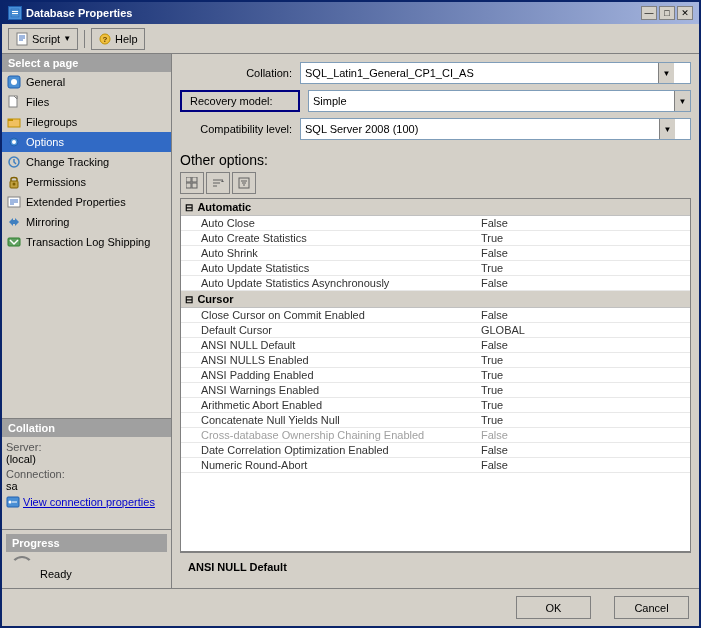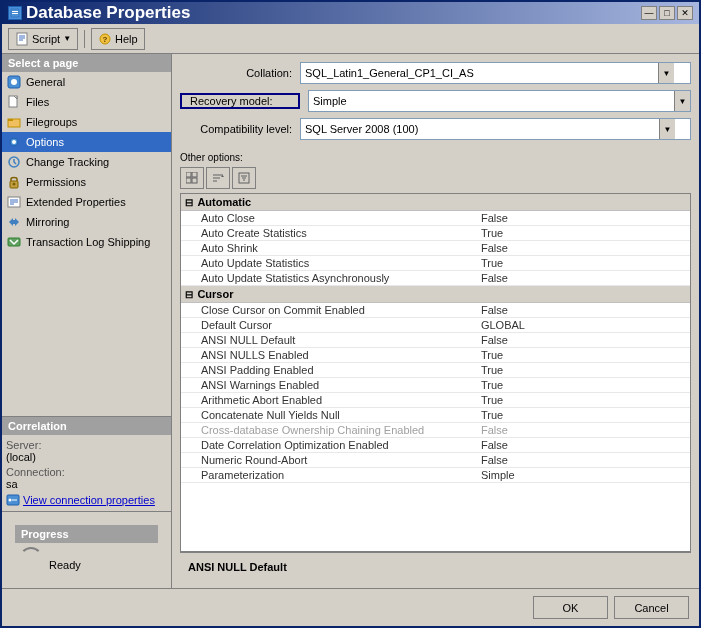--- a/index.html
+++ b/index.html
@@ -44,21 +44,21 @@
       background: #4a90d9;
       border: 1px solid #2060b0;
       display: flex;
       align-items: center;
       justify-content: center;
       font-size: 8px;
       color: white;
     }
 
     .title-text {
-      font-size: 17px;
+      font-size: 11px;
       font-weight: bold;
       text-align: right;
     }
 
     .title-buttons {
       display: flex;
       gap: 2px;
     }
 
     .title-btn {
@@ -195,21 +195,22 @@
       text-decoration: underline;
       cursor: pointer;
       display: flex;
       align-items: center;
       gap: 3px;
       font-size: 11px;
     }
 
     .progress-section {
       border-top: 1px solid #808080;
-      padding: 17px;
+      padding: 8px;
+      margin-top: 16px;
     }
 
     .progress-header {
       background: #a0a0a0;
       color: white;
       padding: 2px 6px;
       font-size: 11px;
       font-weight: bold;
       height: 18px;
       display: flex;
@@ -247,21 +248,21 @@
       margin-bottom: 6px;
       gap: 8px;
     }
 
     .recovery-model-btn {
       border: 2px solid #000080;
       background: #d4d0c8;
       padding: 2px 8px;
       font-size: 11px;
       cursor: pointer;
-      height: 16px;
+      height: 22px;
       display: flex;
       align-items: center;
       width: 120px;
       flex-shrink: 0;
     }
 
     .select-box {
       width: 100%;
       height: 22px;
       background: white;
@@ -279,21 +280,21 @@
       width: 16px;
       height: 20px;
       display: flex;
       align-items: center;
       justify-content: center;
       font-size: 8px;
       cursor: pointer;
     }
 
     .other-options-label {
-      font-size: 10px;
+      font-size: 14px;
       margin-bottom: 4px;
     }
 
     .options-toolbar {
       display: flex;
       gap: 2px;
       margin-bottom: 4px;
     }
 
     .options-toolbar-btn {
@@ -363,21 +364,21 @@
       height: 28px;
       display: flex;
       align-items: center;
     }
 
     .footer {
       display: flex;
       justify-content: flex-end;
       align-items: center;
       padding: 6px 10px;
-      gap: 6px;
+      gap: 23px;
       background: #d4d0c8;
       border-top: 1px solid #808080;
       height: 38px;
       flex-shrink: 0;
     }
 
     .footer-btn {
       width: 75px;
       height: 23px;
       border: 1px solid #808080;
@@ -541,21 +542,21 @@
               <rect x="1" y="3" width="12" height="8" rx="1" fill="#60a060" stroke="#308030"></rect>
               <path d="M3,5 L7,9 L11,5" stroke="white" fill="none" stroke-width="1.5"></path>
             </svg>
           </div>
           <span>Transaction Log Shipping</span>
         </div>
 
       </div>
 
       <div class="connection-section">
-        <div class="connection-header">Correlation</div>
+        <div class="connection-header">Collation</div>
         <div class="connection-label">Server:</div>
         <div class="connection-value">(local)</div>
         <div class="connection-label">Connection:</div>
         <div class="connection-value">sa</div>
         <div class="connection-link">
           <svg width="14" height="14" viewBox="0 0 14 14">
             <rect x="1" y="2" width="12" height="10" rx="1" fill="#4a8fd4" stroke="#2060b0"></rect>
             <circle cx="4" cy="7" r="1.5" fill="white"></circle>
             <line x1="6" y1="7" x2="11" y2="7" stroke="white" stroke-width="1"></line>
           </svg>
@@ -693,24 +694,20 @@
                 <td>False</td>
               </tr>
               <tr class="option-row">
                 <td>Date Correlation Optimization Enabled</td>
                 <td>False</td>
               </tr>
               <tr class="option-row">
                 <td>Numeric Round-Abort</td>
                 <td>False</td>
               </tr>
-              <tr class="option-row">
-                <td>Parameterization</td>
-                <td>Simple</td>
-              </tr>
             </tbody>
         </table>
       </div>
 
       <div class="status-bar">
         <span>ANSI NULL Default</span>
       </div>
     </div>
   </div>
 

